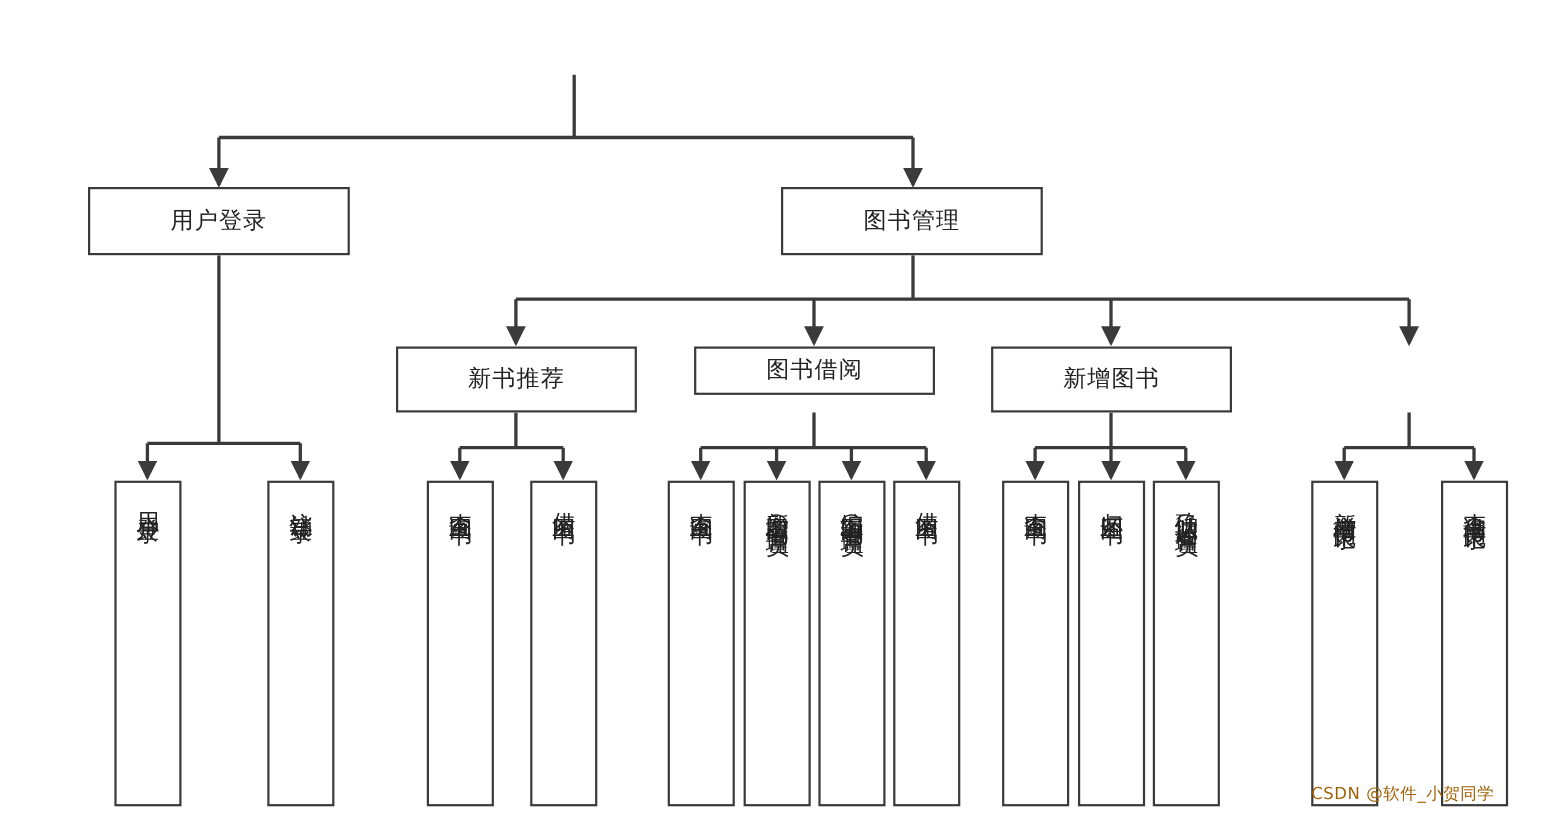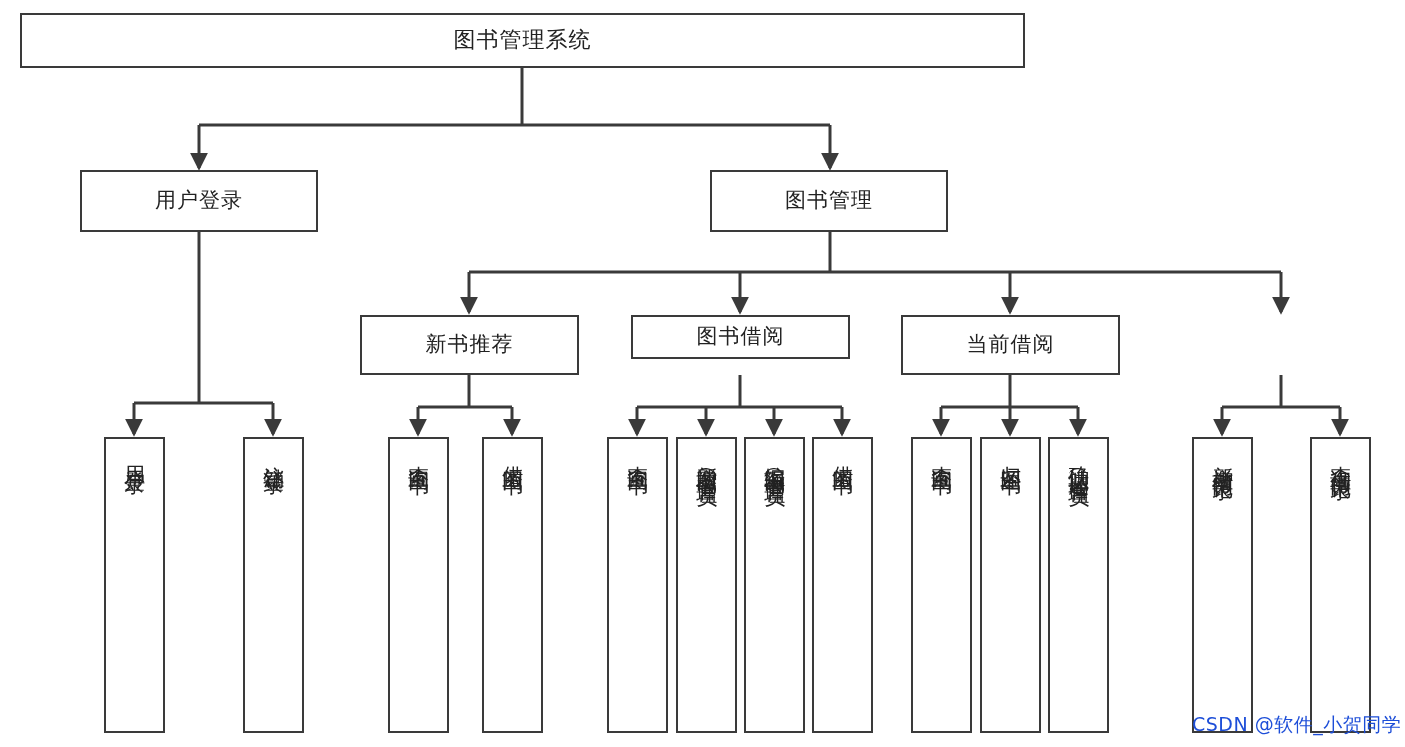--- a/index.html
+++ b/index.html
@@ -60,22 +60,22 @@
   .v-node .node-label {
     writing-mode: vertical-rl;
     text-orientation: upright;
     font-size: 21px;
     line-height: 1.25;
     letter-spacing: 3px;
     white-space: nowrap;
   }
   .watermark {
     position: absolute;
-    color: #1d4ed8;
-    font-size: 19px;
+    color: #a16207;
+    font-size: 15px;
     letter-spacing: 0.5px;
     white-space: nowrap;
     z-index: 3;
   }
 </style>
 </head>
 <body>
 
 <div id="canvas">
 
@@ -122,42 +122,39 @@
       <path d="M 1010 407 L 1010 434" marker-end="url(#arrow)"></path>
       <path d="M 1078 407 L 1078 434" marker-end="url(#arrow)"></path>
 
       <path d="M 1281 375 L 1281 407"></path>
       <path d="M 1222 407 L 1340 407"></path>
       <path d="M 1222 407 L 1222 434" marker-end="url(#arrow)"></path>
       <path d="M 1340 407 L 1340 434" marker-end="url(#arrow)"></path>
     </g>
   </svg>
 
-  <div class="node h-node root" style="left:20px; top:13px; width:1005px; height:55px;">
-    <span class="node-label">图书管理系统</span>
-  </div>
 
   <div class="node h-node" style="left:80px; top:170px; width:238px; height:62px;">
     <span class="node-label">用户登录</span>
   </div>
 
   <div class="node h-node" style="left:360px; top:315px; width:219px; height:60px;">
     <span class="node-label">新书推荐</span>
   </div>
 
   <div class="node h-node" style="left:710px; top:170px; width:238px; height:62px;">
     <span class="node-label">图书管理</span>
   </div>
 
   <div class="node h-node" style="left:631px; top:315px; width:219px; height:44px;">
     <span class="node-label">图书借阅</span>
   </div>
 
   <div class="node h-node" style="left:901px; top:315px; width:219px; height:60px;">
-    <span class="node-label">当前借阅</span>
+    <span class="node-label">新增图书</span>
   </div>
 
 
   <div class="node v-node" style="left:104px; top:437px; width:61px; height:296px;">
     <span class="node-label">用户登录</span>
   </div>
 
   <div class="node v-node" style="left:243px; top:437px; width:61px; height:296px;">
     <span class="node-label">注销登录</span>
   </div>

